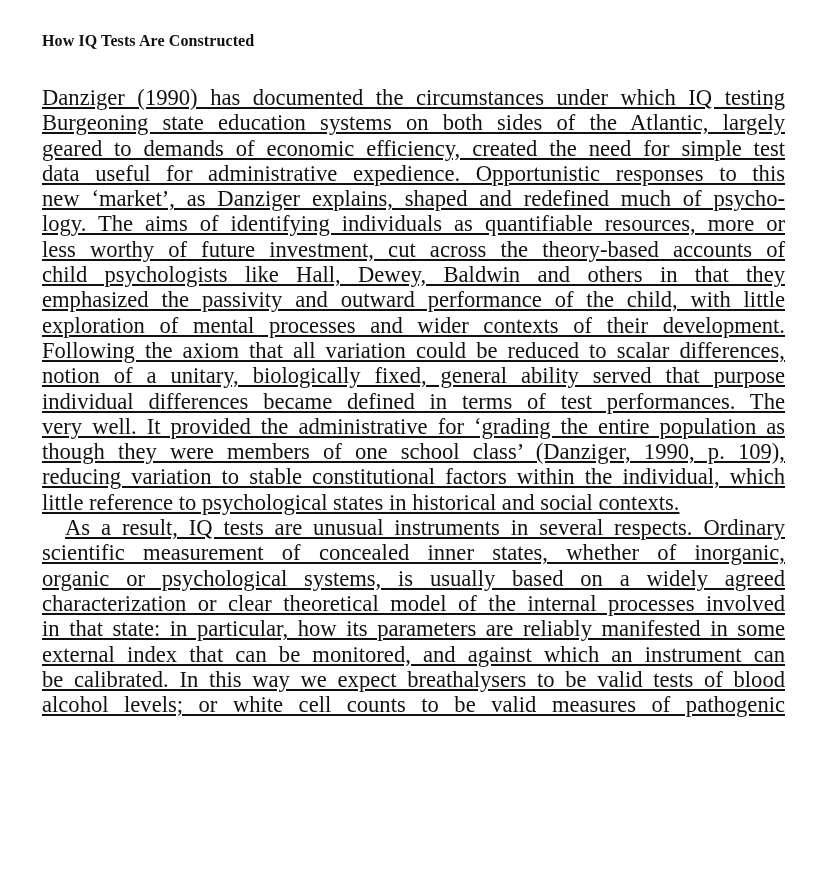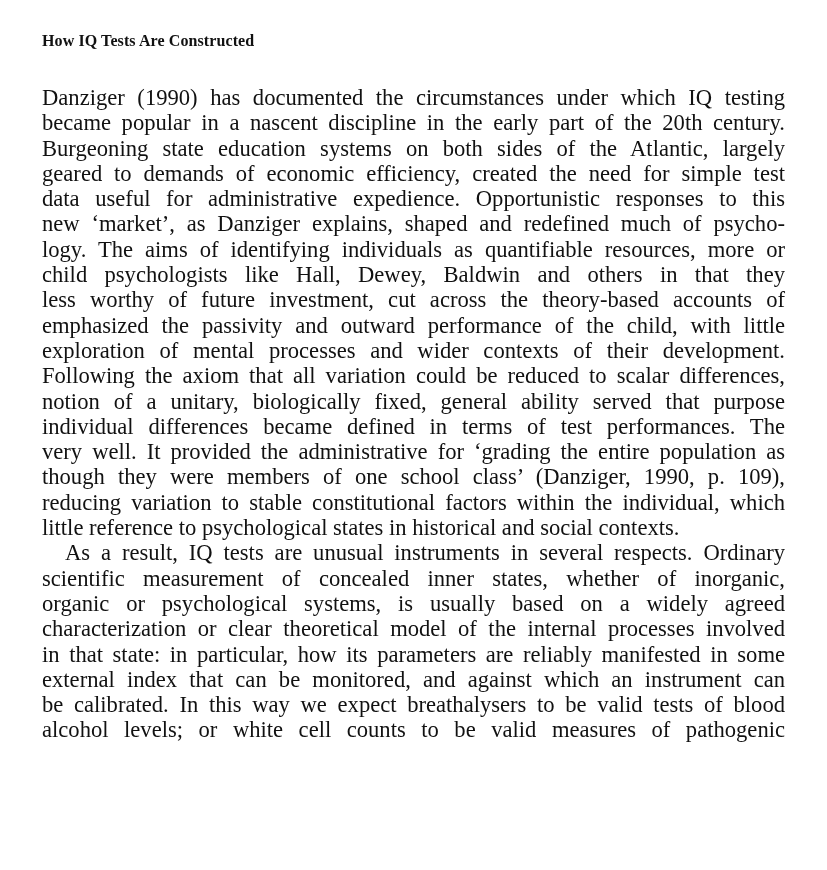--- a/index.html
+++ b/index.html
@@ -32,45 +32,45 @@
       margin-top: 31px;
     }
     .line {
       font-size: 22.6px;
       line-height: 25.3px;
       height: 25.3px;
       white-space: nowrap;
       text-align: justify;
       text-align-last: justify;
       overflow: visible;
+      text-decoration: underline;
     }
     .line.last {
       text-align: center;
       text-align-last: left;
     }
     .line.indent {
       padding-left: 23px;
     }
   </style>
 </head>
 <body>
 
 <div class="page">
   <h2 class="heading">How IQ Tests Are Constructed</h2>
   <div class="body-text">
     <div>
       <div class="line">Danziger (1990) has documented the circumstances under which IQ testing</div>
-      <div class="line">became popular in a nascent discipline in the early part of the 20th century.</div>
       <div class="line">Burgeoning state education systems on both sides of the Atlantic, largely</div>
       <div class="line">geared to demands of economic efficiency, created the need for simple test</div>
       <div class="line">data useful for administrative expedience. Opportunistic responses to this</div>
       <div class="line">new ‘market’, as Danziger explains, shaped and redefined much of psycho-</div>
       <div class="line">logy. The aims of identifying individuals as quantifiable resources, more or</div>
+      <div class="line">less worthy of future investment, cut across the theory-based accounts of</div>
       <div class="line">child psychologists like Hall, Dewey, Baldwin and others in that they</div>
-      <div class="line">less worthy of future investment, cut across the theory-based accounts of</div>
       <div class="line">emphasized the passivity and outward performance of the child, with little</div>
       <div class="line">exploration of mental processes and wider contexts of their development.</div>
       <div class="line">Following the axiom that all variation could be reduced to scalar differences,</div>
       <div class="line">notion of a unitary, biologically fixed, general ability served that purpose</div>
       <div class="line">individual differences became defined in terms of test performances. The</div>
       <div class="line">very well. It provided the administrative for ‘grading the entire population as</div>
       <div class="line">though they were members of one school class’ (Danziger, 1990, p. 109),</div>
       <div class="line">reducing variation to stable constitutional factors within the individual, which</div>
       <div class="line last">little reference to psychological states in historical and social contexts.</div>
     </div>

